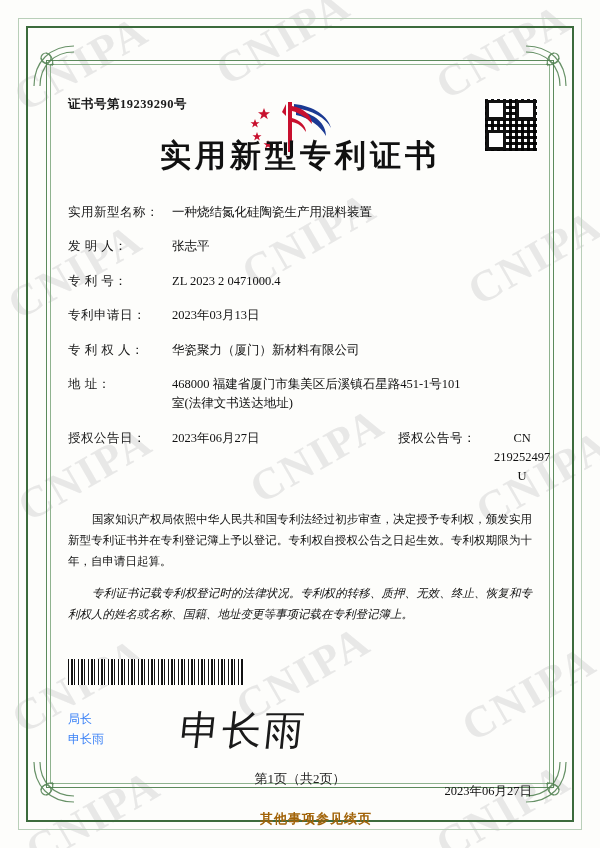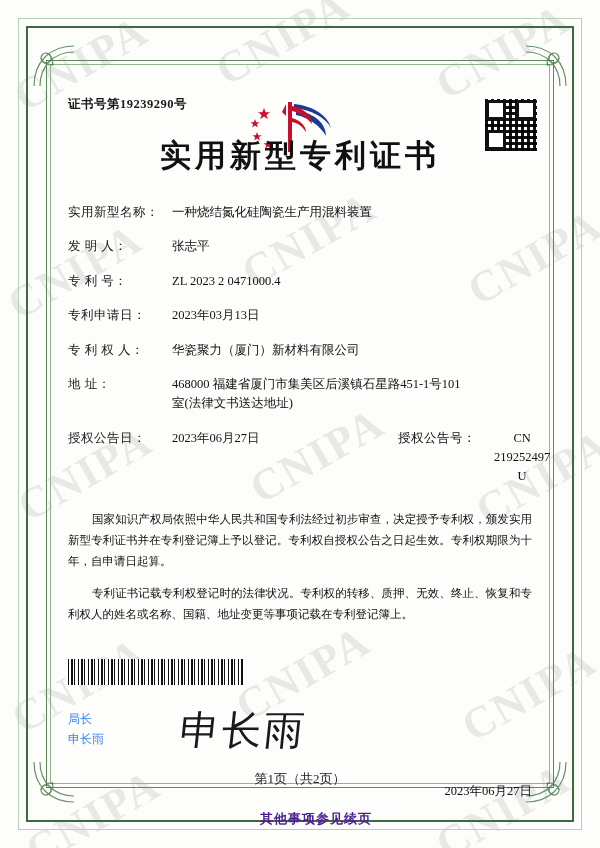--- a/index.html
+++ b/index.html
@@ -166,21 +166,21 @@
   }
 
   .para {
     font-size: 11.5px;
     line-height: 1.85;
     color: #111;
     text-indent: 24px;
     margin-top: 22px;
     text-align: justify;
   }
-  .para.second { margin-top: 10px; }
+  .para.second { margin-top: 10px; font-style: italic; }
 
   .barcode {
     margin-top: 34px;
     height: 26px;
     width: 176px;
     background:
       repeating-linear-gradient(90deg,
         #111 0 1px, #fff 1px 3px,
         #111 3px 5px, #fff 5px 6px,
         #111 6px 7px, #fff 7px 10px);
@@ -222,21 +222,21 @@
     font-size: 13px;
     color: #222;
   }
   .footnote {
     position: absolute;
     left: 0; right: 0;
     bottom: 20px;
     text-align: center;
     font-size: 13px;
     font-weight: bold;
-    color: #4c1d95;
+    color: #a16207;
     letter-spacing: 1px;
     margin-left: 32px;
   }
 </style>
 </head>
 <body>
 
 <div class="page">
 
   <div id="watermark-layer">

